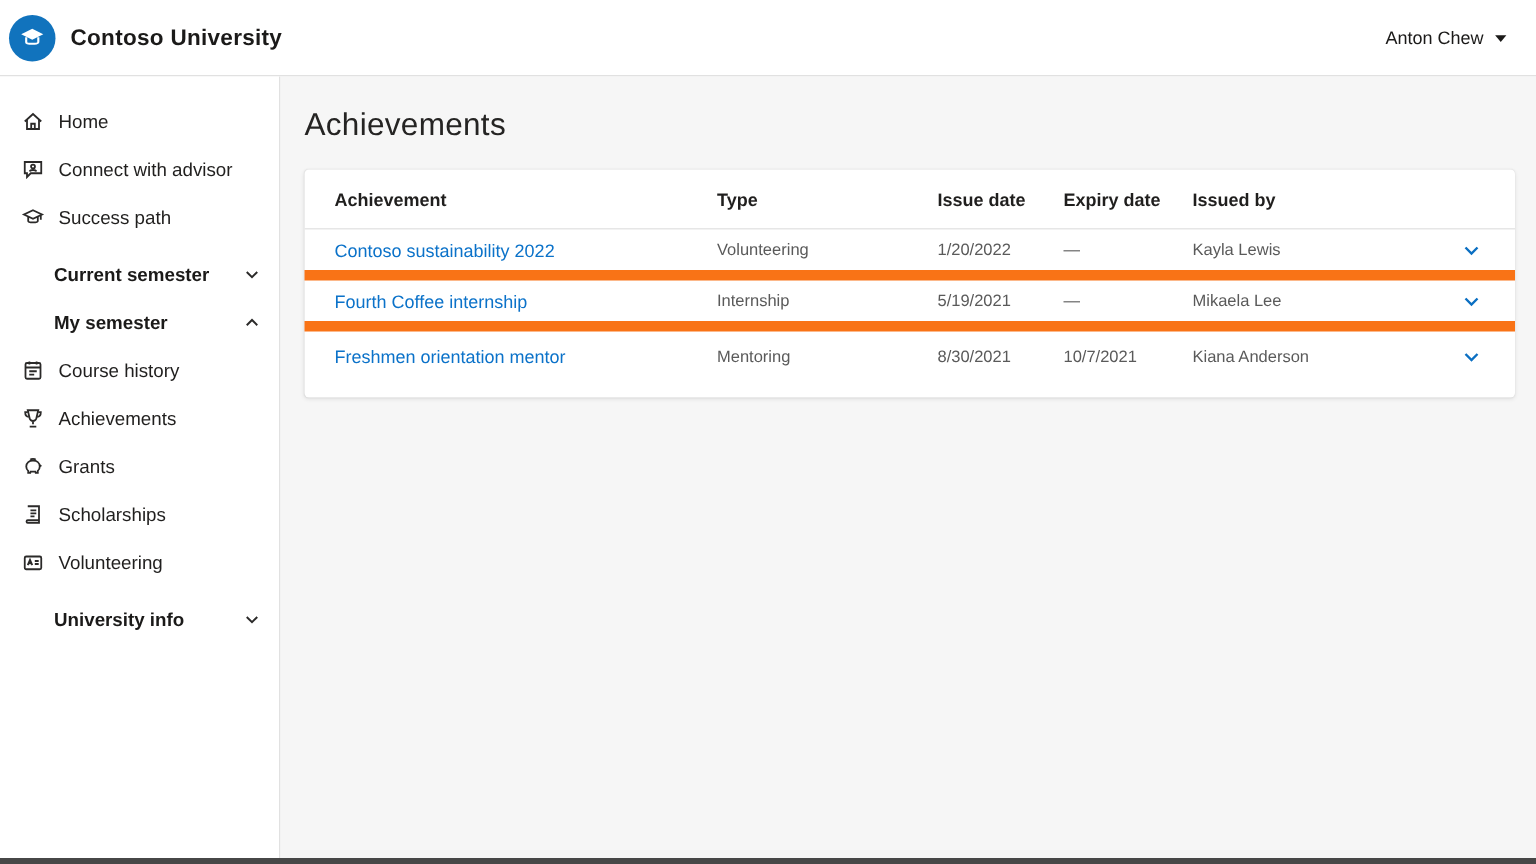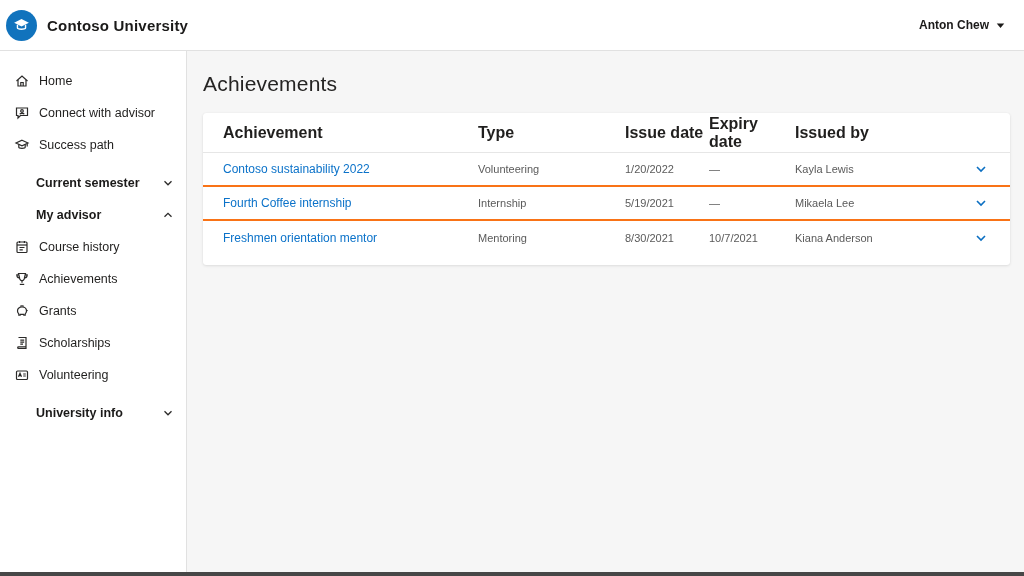--- a/index.html
+++ b/index.html
@@ -26,21 +26,21 @@
   }
   .brand { display: flex; align-items: center; gap: 10px; }
   .logo-circle {
     width: 31px; height: 31px; border-radius: 50%;
     background: #1173bd;
     display: flex; align-items: center; justify-content: center;
   }
   .app-title { font-size: 15px; font-weight: bold; color: #1b1a19; letter-spacing: .2px; }
   .topbar-spacer { flex: 1; }
   .user-menu { display: flex; align-items: center; gap: 6px; cursor: pointer; }
-  .user-name { font-size: 12px; font-weight: bold; color: #1b1a19; }
+  .user-name { font-size: 12px; font-weight: normal; color: #1b1a19; }
 
   
   .body-row { flex: 1; display: flex; min-height: 0; }
 
   
   .sidebar {
     width: 187px;
     background: #ffffff;
     border-right: 1px solid #e1e1e1;
     padding-top: 14px;
@@ -87,27 +87,27 @@
   }
   .thead, .trow {
     display: grid;
     grid-template-columns: 255px 147px 84px 86px 1fr 40px;
     align-items: center;
     padding: 0 20px;
   }
   .thead {
     height: 40px;
     border-bottom: 1px solid #e6e6e6;
-    font-size: 16px;
+    font-size: 12px;
     font-weight: bold;
     color: #201f1e;
   }
   .trow {
     height: 34px;
-    border-bottom: 2px solid #f97316;
+    border-bottom: 7px solid #f97316;
     font-size: 11px;
     color: #5a5a5a;
   }
   .trow:last-child { border-bottom: none; }
   .ach-link { font-size: 12px; color: #0b72c9; text-decoration: none; cursor: pointer; }
   .row-chev { justify-self: end; color: #0b6fc2; cursor: pointer; display: flex; padding: 2px; }
 
   
   .bottom-edge { position: absolute; left: 0; right: 0; bottom: 0; height: 4px; background: #474747; }
 </style>
@@ -179,21 +179,21 @@
       <div class="nav-section">
         <span>Current semester</span>
         <span class="chev">
           <svg width="12" height="12" viewBox="0 0 12 12" fill="none" stroke="currentColor" stroke-width="1.3">
               <path d="M2.5 4.3 L6 7.8 L9.5 4.3"></path>
             </svg>
         </span>
       </div>
 
       <div class="nav-section">
-        <span>My advisor</span>
+        <span>My semester</span>
         <span class="chev">
           <svg width="12" height="12" viewBox="0 0 12 12" fill="none" stroke="currentColor" stroke-width="1.3">
               <path d="M2.5 7.8 L6 4.3 L9.5 7.8"></path>
             </svg>
         </span>
       </div>
 
       <div class="nav-item">
         <span class="icon">
           <svg width="16" height="16" viewBox="0 0 16 16" fill="none" stroke="currentColor" stroke-width="1.2">

